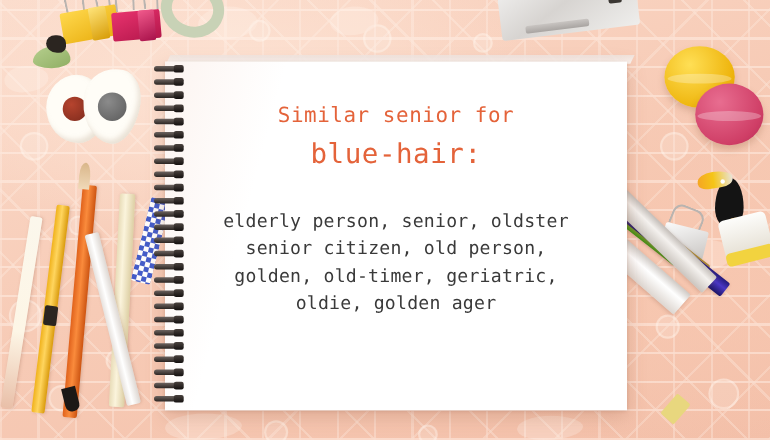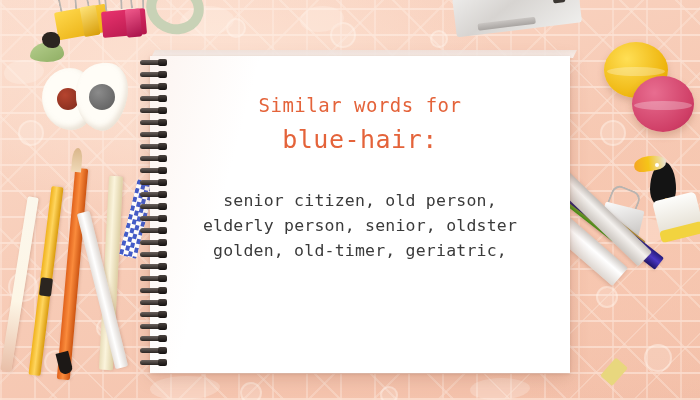--- a/index.html
+++ b/index.html
@@ -309,23 +309,24 @@
     <div class="ring" style="top:230px;"></div>
     <div class="ring" style="top:242px;"></div>
     <div class="ring" style="top:254px;"></div>
     <div class="ring" style="top:266px;"></div>
     <div class="ring" style="top:278px;"></div>
     <div class="ring" style="top:290px;"></div>
     <div class="ring" style="top:302px;"></div>
   </div>
 
   <div class="page-text">
-    <div class="title-line">Similar words for</div>
+    <div class="title-line">Similar senior for</div>
     <div class="title-word">blue-hair:</div>
     <div class="synonyms">
+      <div class="syn-line">elderly person, senior, oldster</div>
       <div class="syn-line">senior citizen, old person,</div>
-      <div class="syn-line">elderly person, senior, oldster</div>
       <div class="syn-line">golden, old-timer, geriatric,</div>
+      <div class="syn-line">oldie, golden ager</div>
     </div>
   </div>
 
 
 </div>
 
 </body></html>

